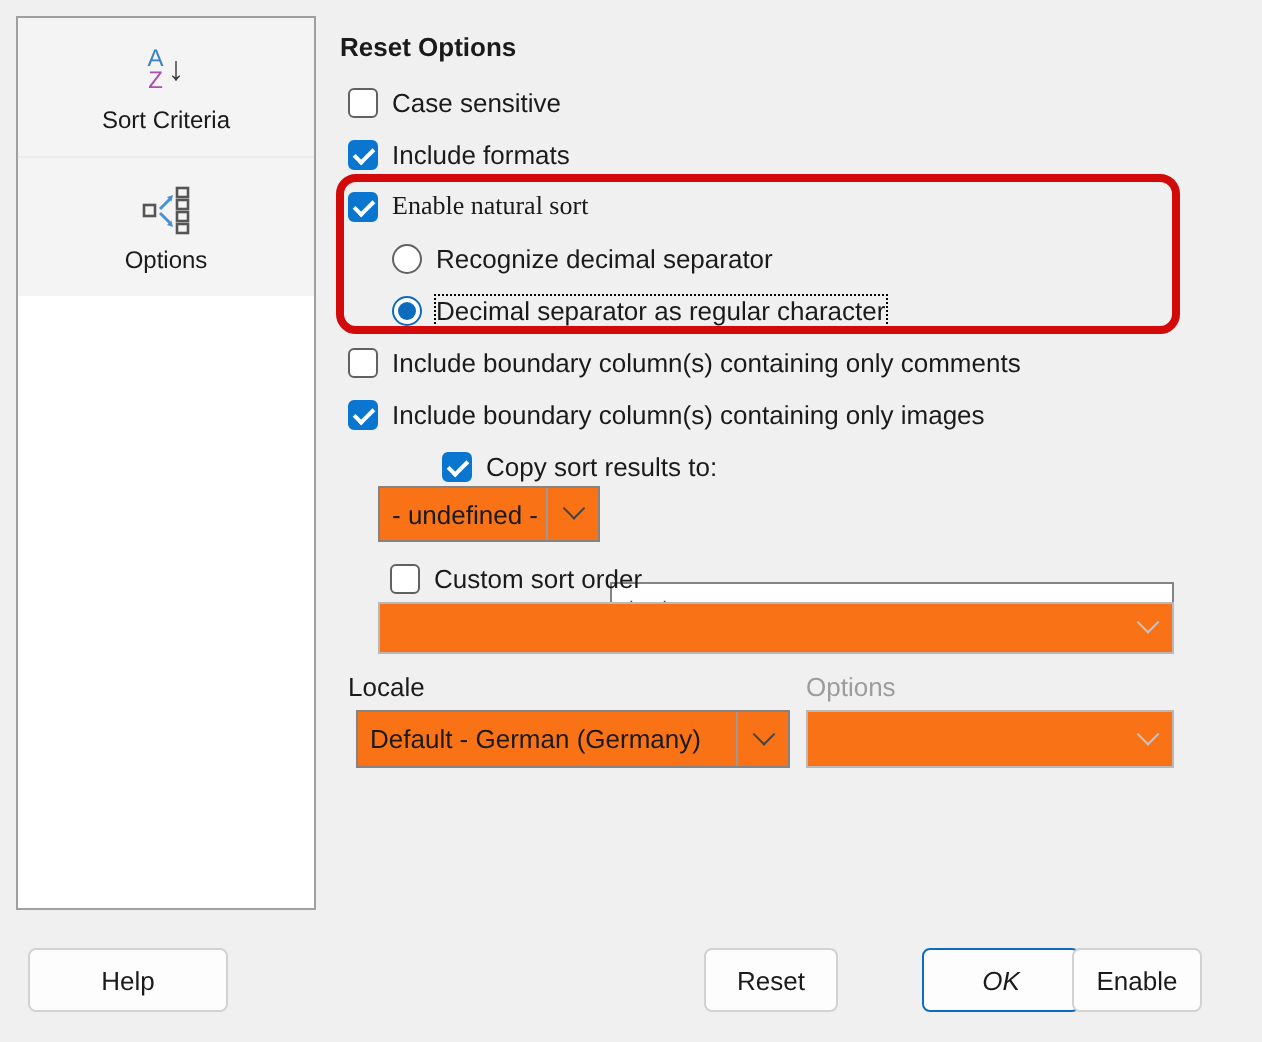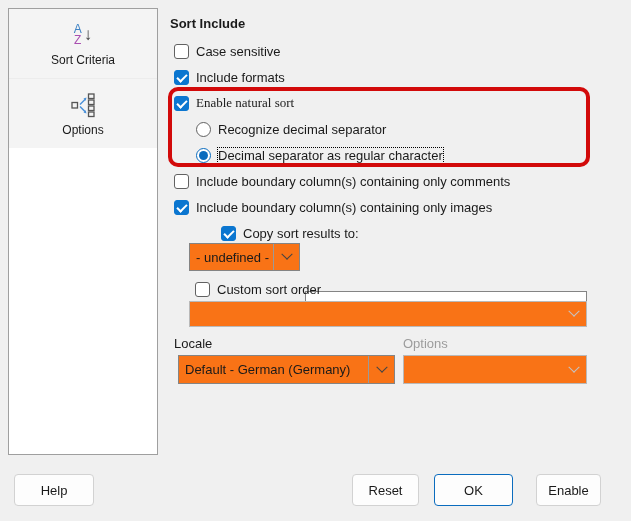--- a/index.html
+++ b/index.html
@@ -85,23 +85,23 @@
     border:4px solid #d20a0a;border-radius:10px;pointer-events:none;
   }
 
   
   .btn{
     position:absolute;top:474px;height:32px;box-sizing:border-box;
     background:#fdfdfd;border:1px solid #d2d2d2;border-radius:4px;
     font-family:"Liberation Sans",sans-serif;font-size:13px;color:#1a1a1a;
     display:flex;align-items:center;justify-content:center;cursor:default;
   }
-  .btn-help{left:14px;width:80px;}
+  .btn-help{left:14px;width:100px;}
   .btn-reset{left:352px;width:67px;}
-  .btn-ok{left:434px;width:79px;border:1.5px solid #0b6cbe;}
+  .btn-ok{left:461px;width:79px;border:1.5px solid #0b6cbe;font-style:italic;}
   .btn-cancel{left:536px;width:65px;}
 </style>
 </head>
 <body>
 
 <div class="abs sidebar">
   <div class="side-item">
     <span class="az-icon">
       <span class="az-letters">
         <span class="az-a">A</span>
@@ -122,21 +122,21 @@
         <path d="M10 12.5 L15.5 7" stroke="#4a90d9" stroke-width="1.5" fill="none"></path>
         <path d="M16.5 5.5 l-3 1 2.2 2.2 z" fill="#4a90d9"></path>
         <path d="M10 14.5 L15.5 20" stroke="#4a90d9" stroke-width="1.5" fill="none"></path>
         <path d="M16.5 21.5 l-3 -1 2.2 -2.2 z" fill="#4a90d9"></path>
       </svg>
     </span>
     <span class="side-label">Options</span>
   </div>
 </div>
 
-<div class="abs heading">Sort Include</div>
+<div class="abs heading">Reset Options</div>
 
 <div class="abs row" style="left:174px;top:43px;">
   <span class="checkbox"></span>
   <span>Case sensitive</span>
 </div>
 
 <div class="abs row" style="left:174px;top:69px;">
   <span class="checkbox checked"></span>
   <span>Include formats</span>
 </div>

